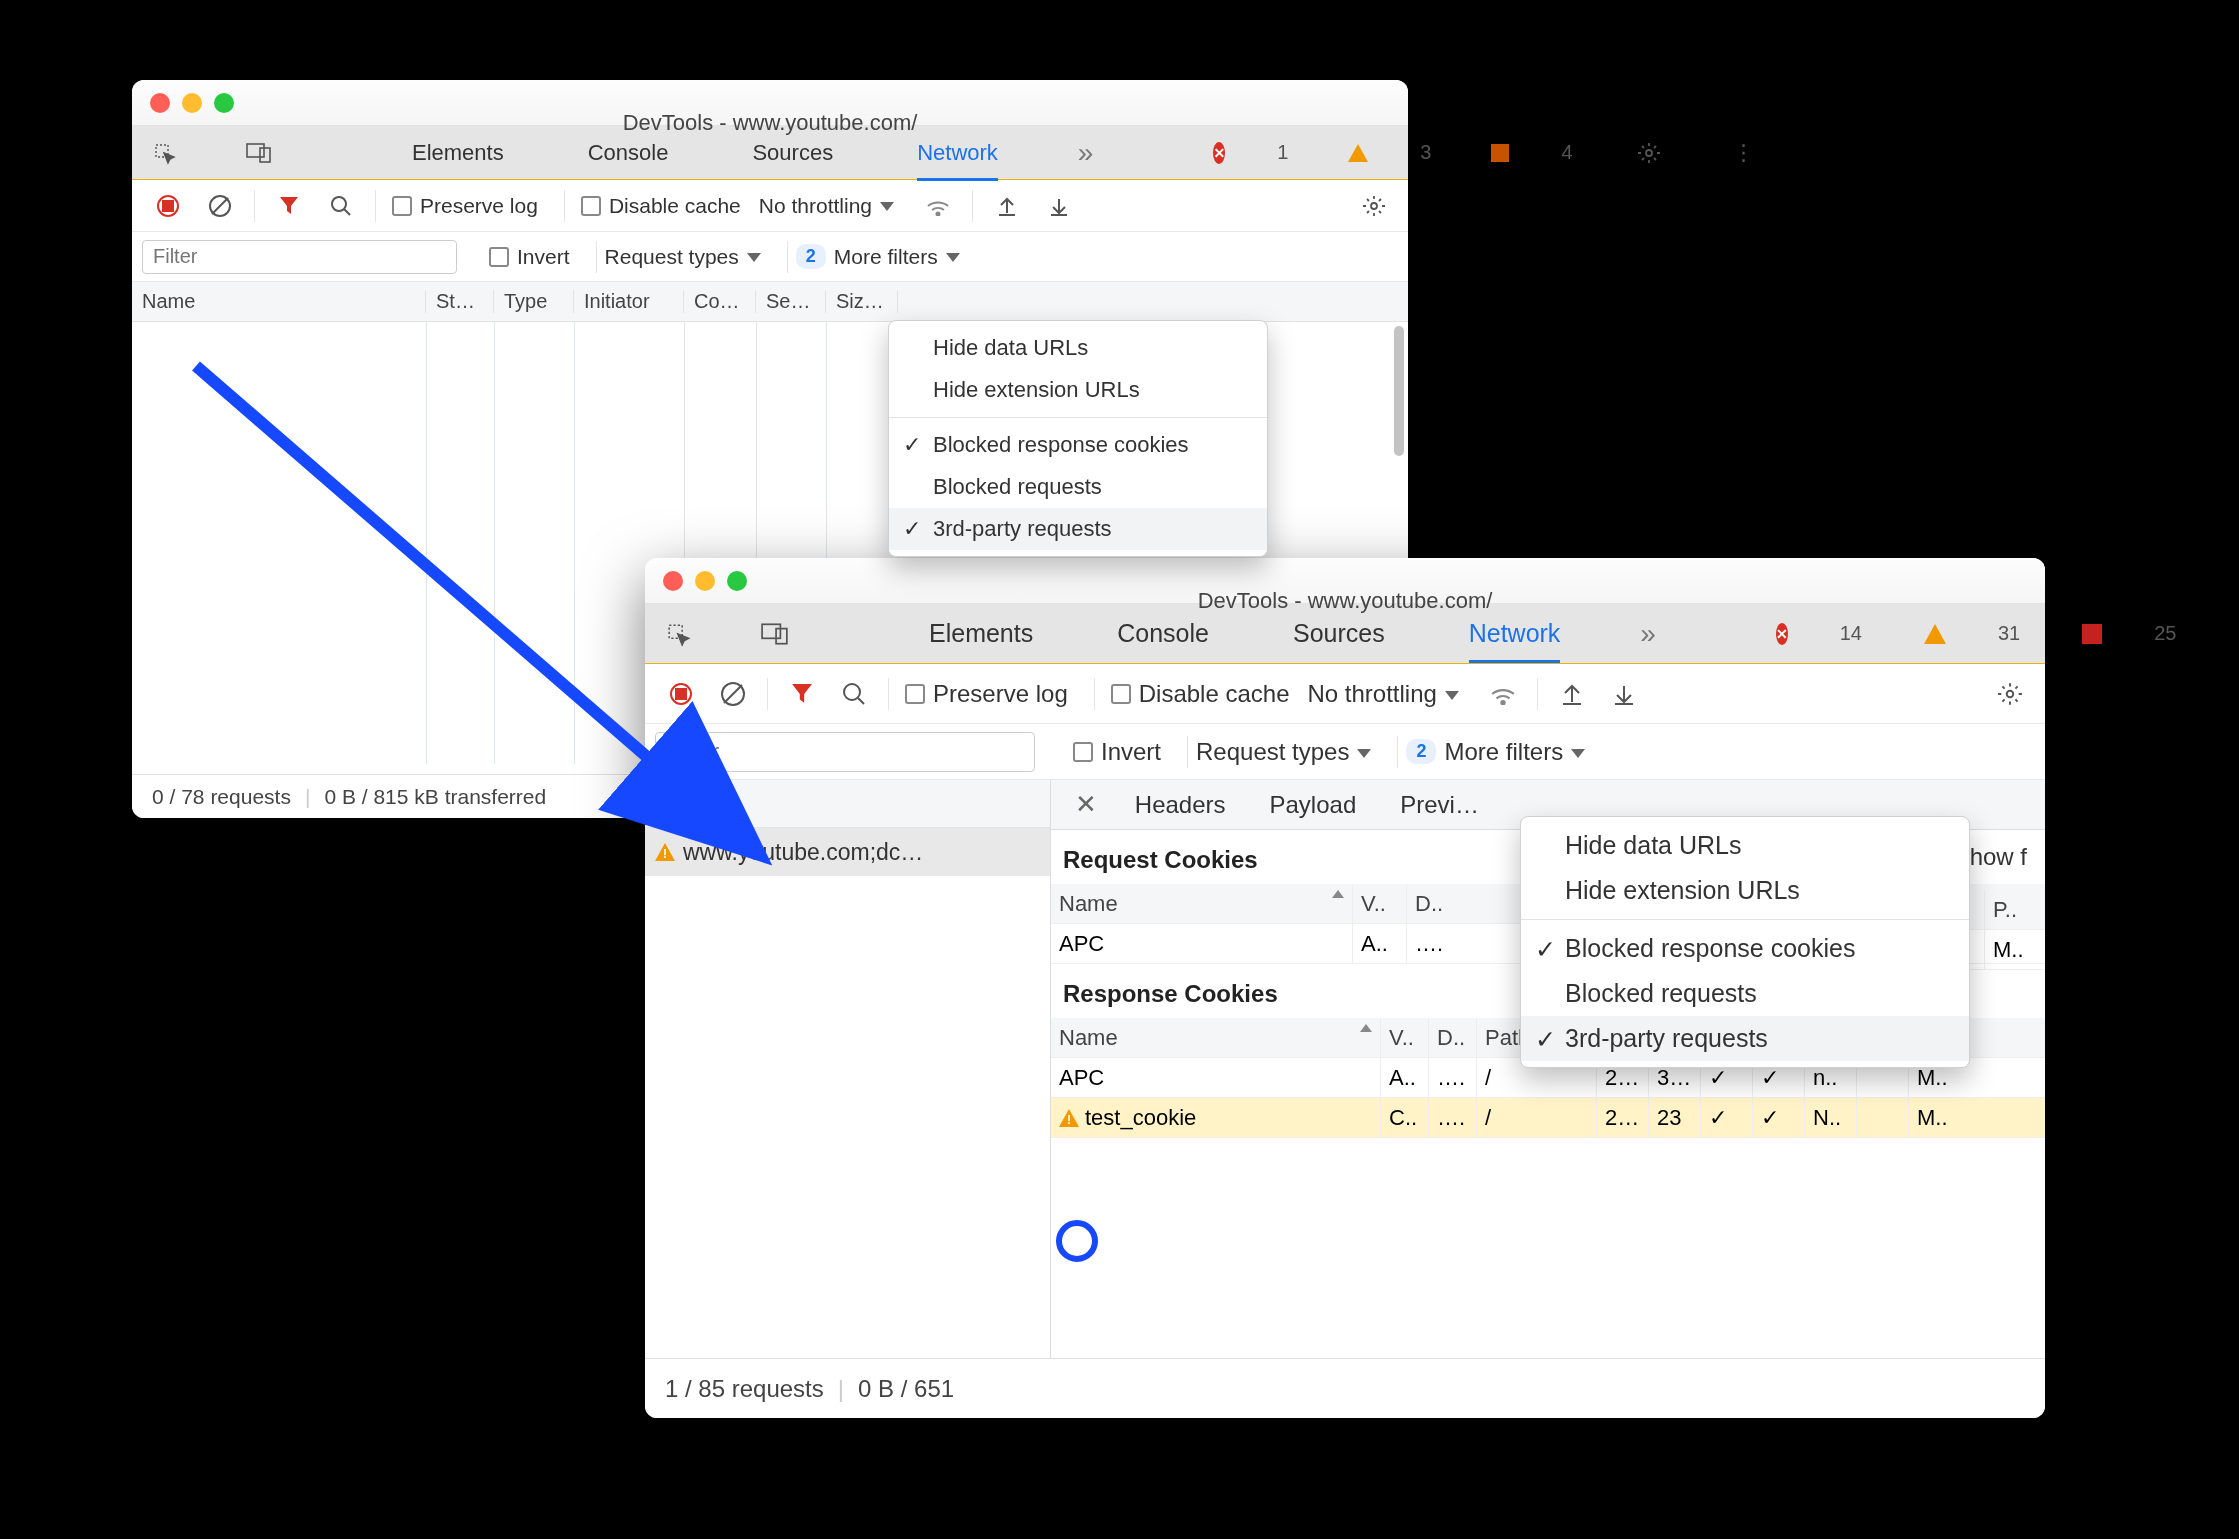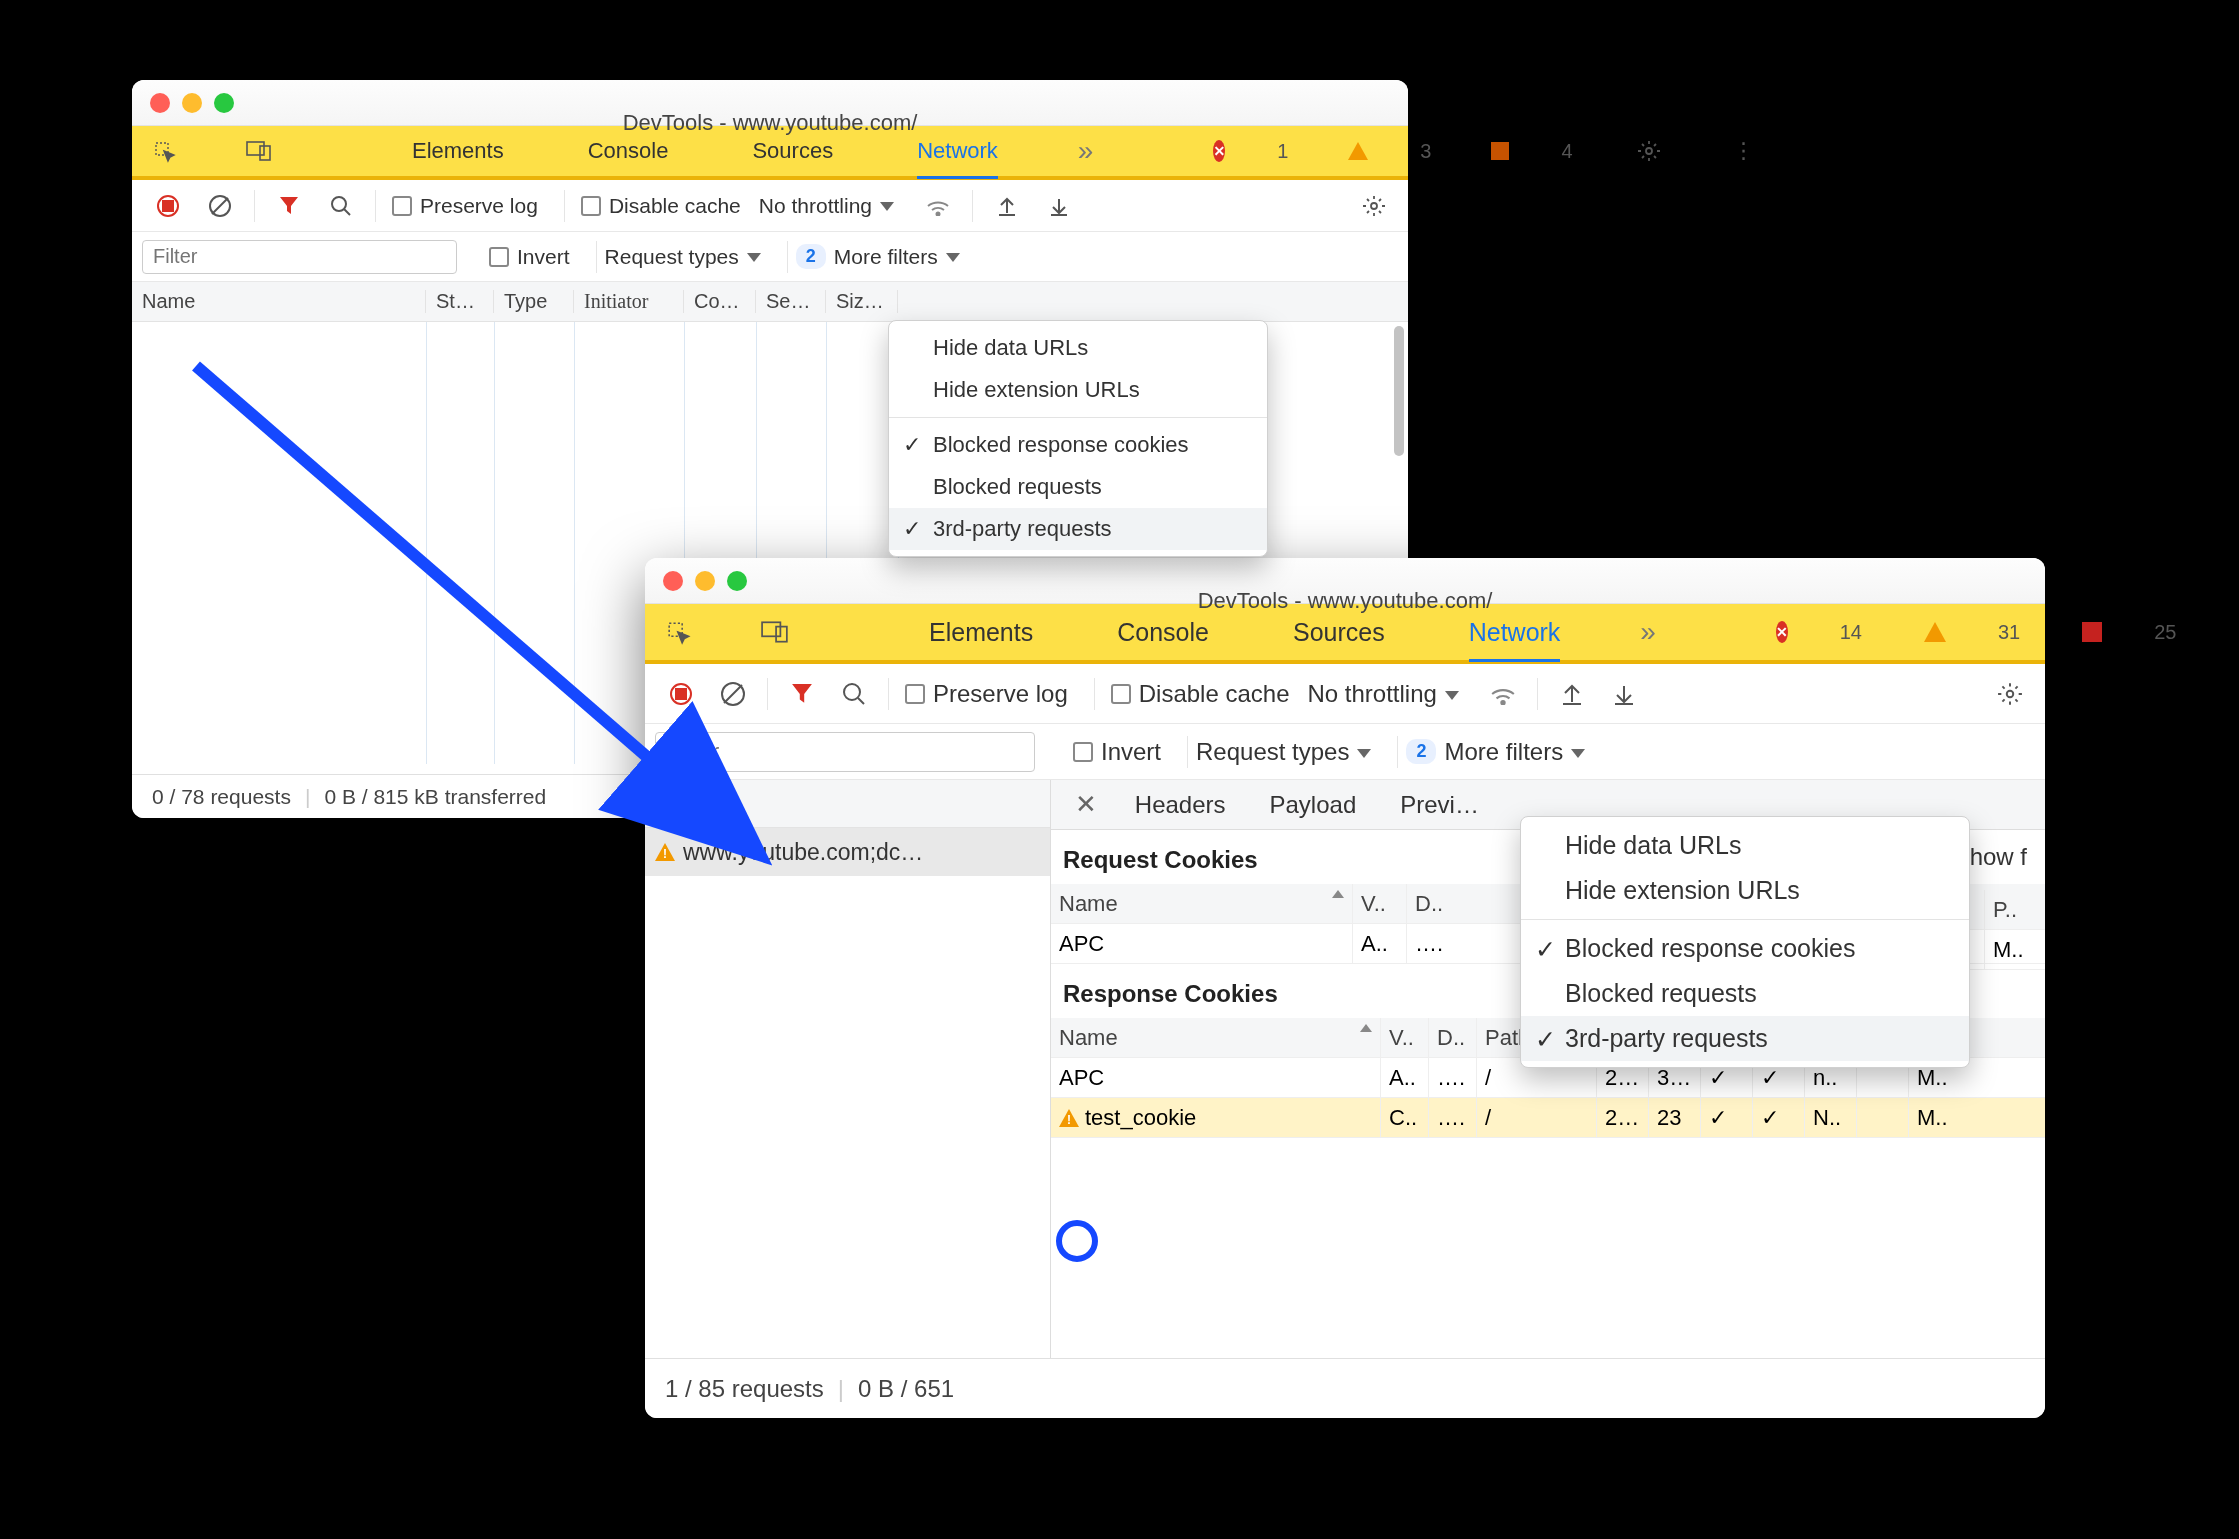--- a/index.html
+++ b/index.html
@@ -9,21 +9,21 @@
   .window { position: absolute; background: #fff; border-radius: 12px; box-shadow: 0 20px 60px rgba(0,0,0,0.5); overflow: visible; }
   .win1 { left: 132px; top: 80px; width: 1276px; height: 738px; }
   .win2 { left: 645px; top: 558px; width: 1400px; height: 860px; }
 
   .titlebar { height: 46px; display: flex; align-items: center; padding: 0 18px; background: linear-gradient(#fdfdfd,#f5f5f5); border-bottom: 1px solid #e3e3e3; border-radius: 12px 12px 0 0; position: relative; }
   .tl-btn { width: 20px; height: 20px; border-radius: 50%; margin-right: 12px; display:inline-block; }
   .tl-red { background:#ff5f57; } .tl-yellow { background:#febc2e; } .tl-green { background:#28c840; }
   .titlebar .title { position:absolute; left:0; right:0; text-align:center; font-size: 22px; color:#444; font-weight:400; pointer-events:none;margin-top:40px;}
 
   
-  .tabs-row { height: 54px; display:flex; align-items:center; border-bottom:4px solid #eab308; background:#fde047; padding-left:12px; font-size:22px;gap:48px; }
+  .tabs-row { height: 54px; display:flex; align-items:center; border-bottom:1px solid #eab308; background:#e5e5e5; padding-left:12px; font-size:22px;gap:48px; }
   .tabs-row-w2 { font-size:25px; height:60px; }
   .tabs-row .ico { width:28px; height:28px; display:inline-flex; align-items:center; justify-content:center; margin:0 10px; color:#555; }
   .tabs-row .lbl { margin:0 18px; color:#333; white-space: nowrap; }
   .tabs-row .lbl.active { color:#1a73e8; border-bottom:3px solid #1a73e8; padding-bottom:12px; margin-bottom:-15px; }
   .tabs-row .spacer { flex:1; }
   .err-ico { width:22px; height:22px; border-radius:50%; display:inline-flex; align-items:center; justify-content:center; font-size:14px; color:#fff; font-weight:bold; margin-left:10px;}
   .err-red { background:#d93025;}
   .count-lbl { font-size:20px; color:#555; margin:0 4px 0 4px;}
   .gear { margin:0 12px; color:#555; }
   .dots { margin:0 12px; color:#555; font-size:22px;}
@@ -219,21 +219,21 @@
     <span class="txt"><span>Request types</span><span class="tri-down"></span></span>
     <span class="divider"></span>
     <span class="pill">2</span>
     <span class="txt"><span>More filters</span><span class="tri-down"></span></span>
   </div>
 
   <div class="thead">
     <div class="th" style="width:294px;">Name</div>
     <div class="th" style="width:68px;">St…</div>
     <div class="th" style="width:80px;">Type</div>
-    <div class="th" style="width:110px;font-family:Liberation Serif, serif;">Initiator</div>
+    <div class="th" style="width:110px;">Initiator</div>
     <div class="th" style="width:72px;">Co…</div>
     <div class="th" style="width:70px;">Se…</div>
     <div class="th" style="width:72px;">Siz…</div>
     <div class="th" style="flex:1;">
         <span class="asc-tri"><span class="tri-up-small"></span></span>
       </div>
   </div>
 
   <div style="height:442px; position:relative;">
 

